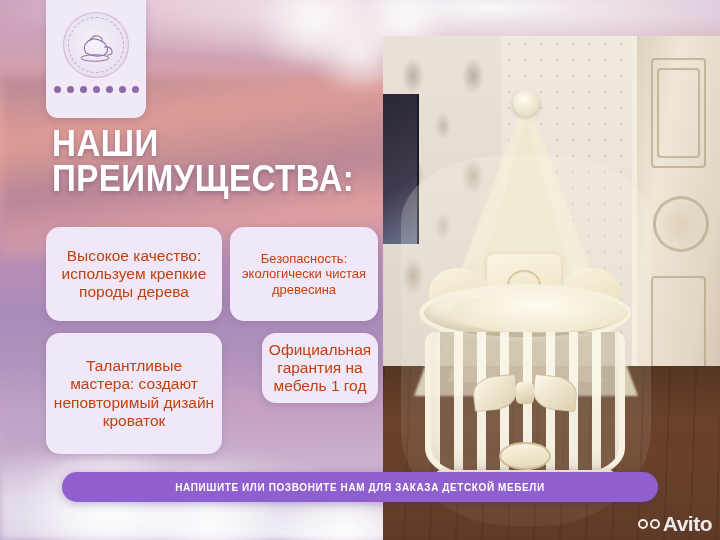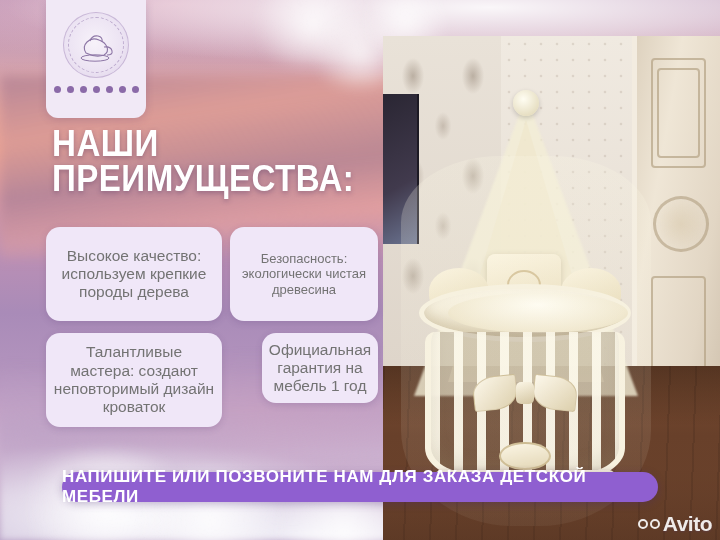--- a/index.html
+++ b/index.html
@@ -270,41 +270,41 @@
   .heading .l2 { display:block; }
 
   
   .cards {
     position:absolute; left:46px; top:227px; width:330px;
     display:grid; grid-template-columns:176px 148px; gap:12px 8px;
   }
   .card {
     background:#f0e7f8;
     border-radius:14px;
-    color:#737373;
+    color:#c2410c;
     font-size:15.5px;
     line-height:1.18;
     text-align:center;
     display:flex; align-items:center; justify-content:center;
     padding:8px 6px;
     box-shadow:0 2px 7px rgba(80,50,110,.18);
   }
   .card.c1 { height:94px; }
   .card.c2 { height:94px; font-size:13px; }
-  .card.c3 { height:94px; }
+  .card.c3 { height:121px; }
   .card.c4 { height:70px; font-size:15.5px;margin-left:32px; }
 
   
   .cta {
     position:absolute; left:62px; top:472px; width:596px; height:30px;
     background:#8f5fd0;
     border-radius:16px;
     display:flex; align-items:center; justify-content:center;
     color:#ffffff;
-    font-size:17px;
+    font-size:10px;
     font-weight:bold;
     letter-spacing:.6px;
     text-transform:uppercase;
     box-shadow:0 2px 8px rgba(70,40,110,.3);
   }
 
   
   .avito {
     position:absolute; right:8px; bottom:4px;
     display:flex; align-items:center; gap:3px;

